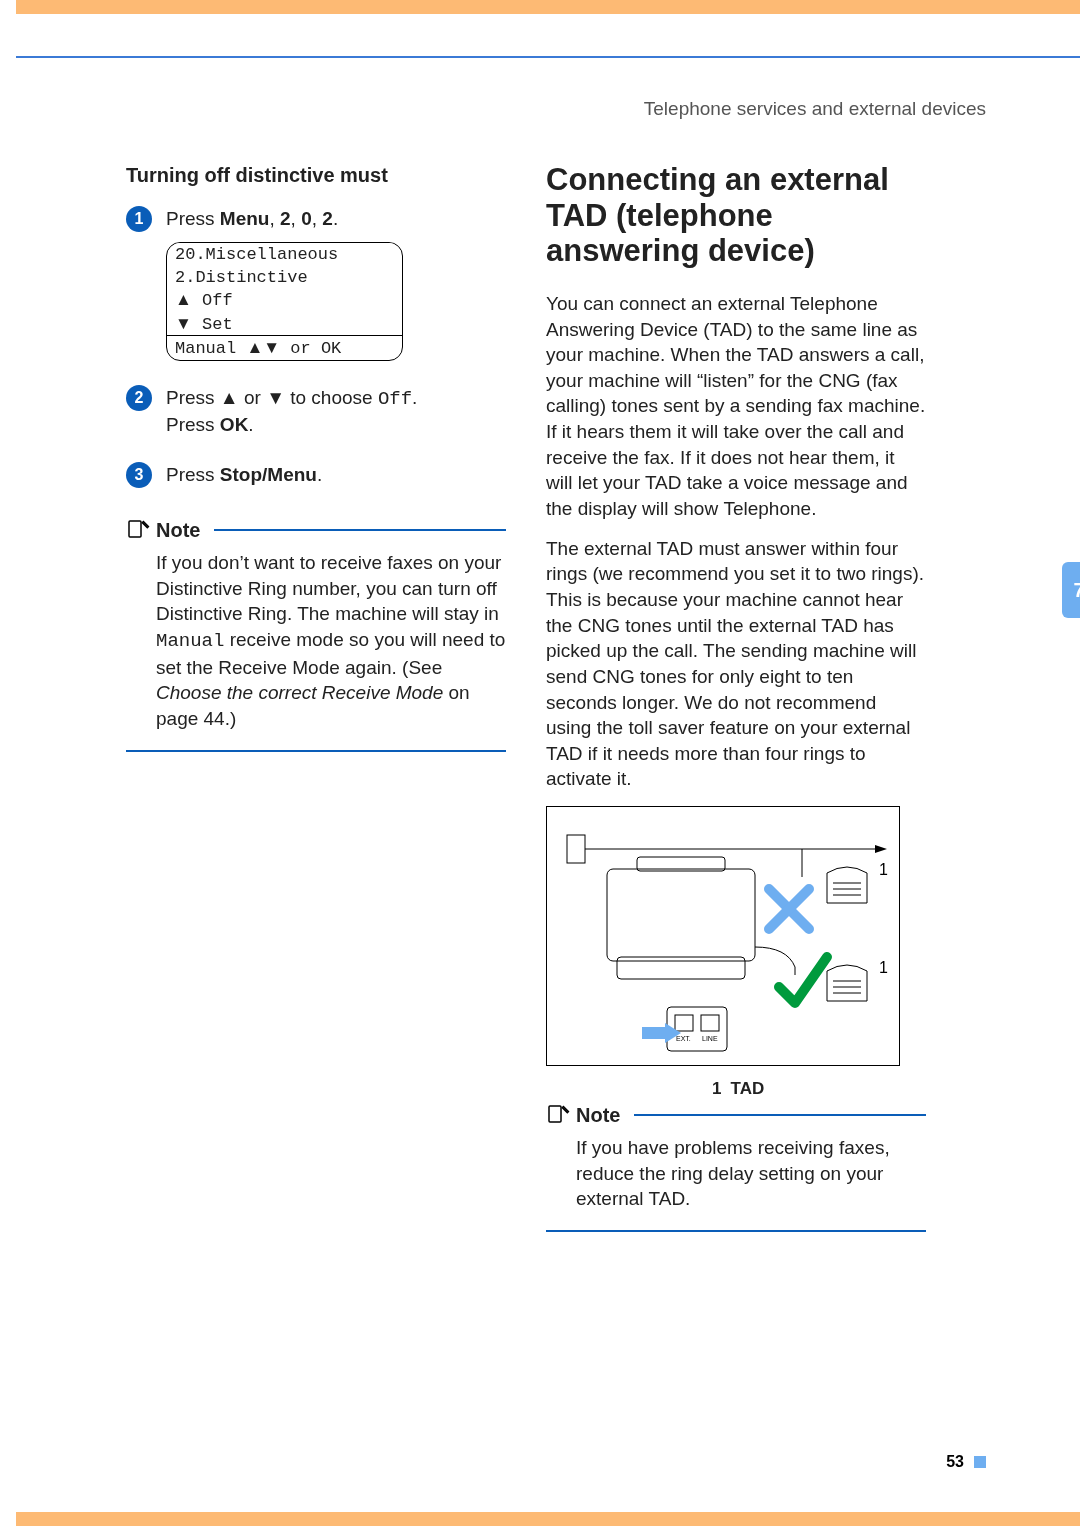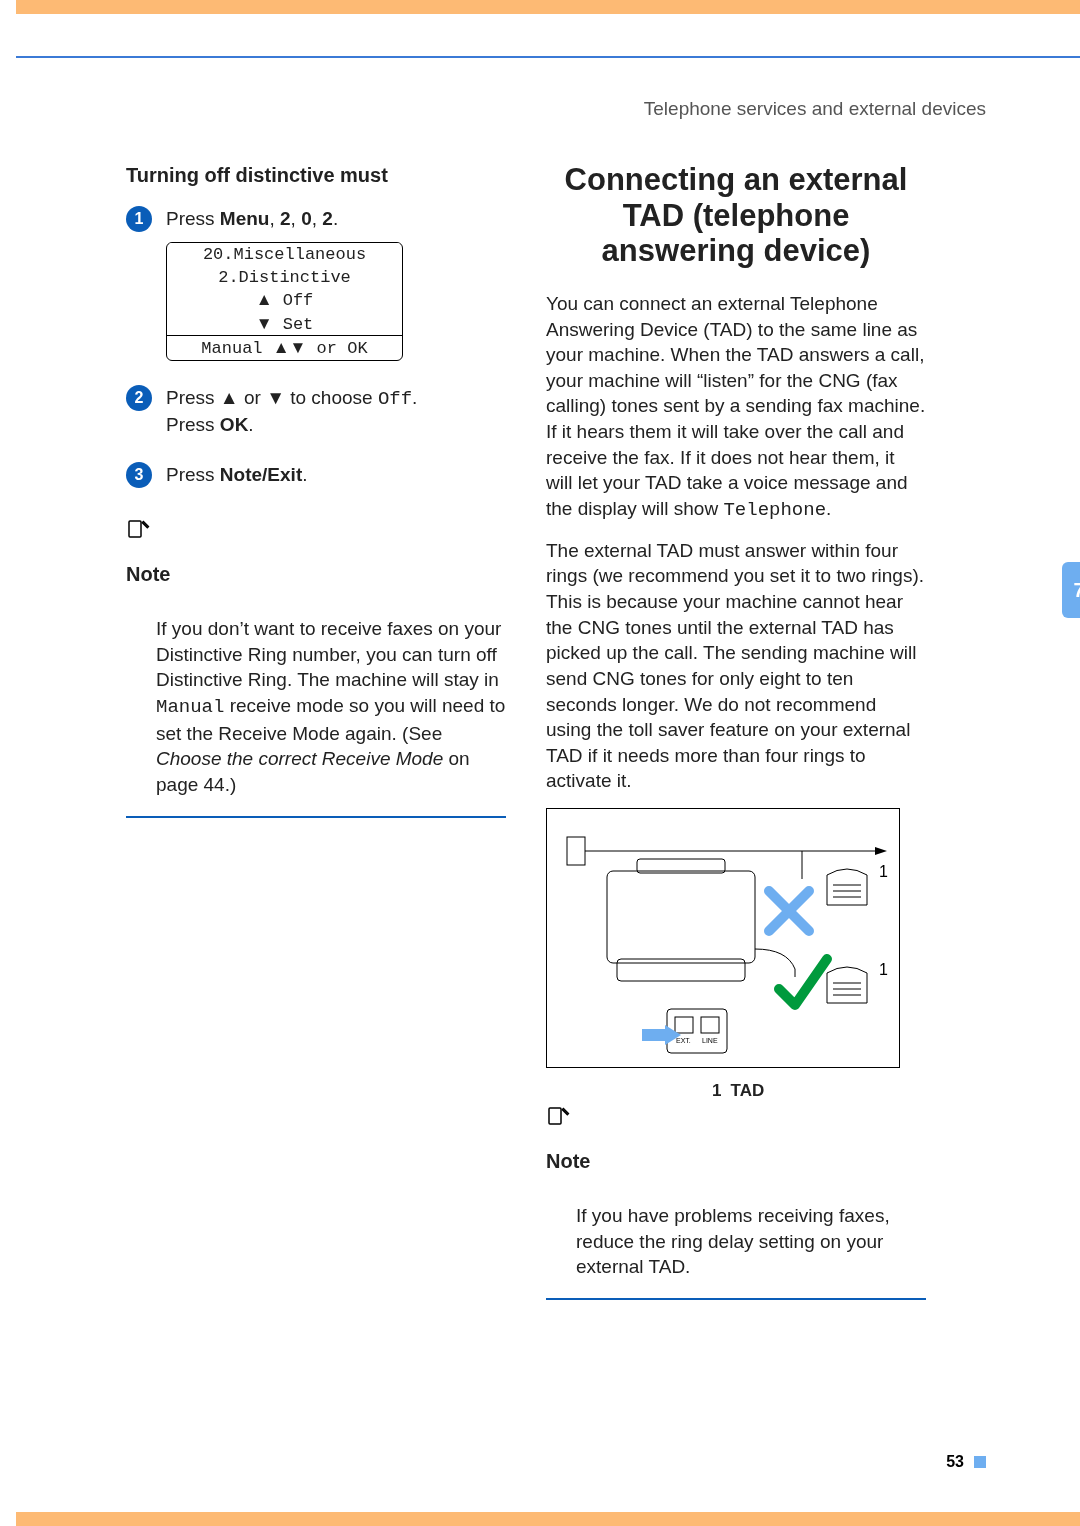--- a/index.html
+++ b/index.html
@@ -70,66 +70,63 @@
     background:var(--blue);color:#fff;
     font:700 16px/26px Arial, Helvetica, sans-serif;
     text-align:center;
     flex:none;
   }
   .step-body{}
   .step-body .mono{font-family:"Courier New",monospace;}
   .lcd{
     margin:10px 0 0 40px;
     border:1.5px solid var(--mono-border);
-    border-radius:6px;
+    border-radius:14px;
     overflow:hidden;
     width:235px;
     font:400 17px/1.15 "Courier New",monospace;
-    text-align:center;
   }
   .lcd-row{
     padding:1px 8px;
     border-top:1px solid #fff;
   }
   .lcd-sep{
     height:0;border-top:1px solid #000;margin:0;
   }
   .arrow{font-family:Arial;}
   .note-block{
     margin-top:30px;
     padding-top:0;
   }
   .note-header{
-    display:flex;align-items:flex-start;gap:22px;
+    display:flex;align-items:center;gap:6px;
     font:700 20px/1 Arial, Helvetica, sans-serif;
-    flex-direction:column;
   }
   .note-header .icon{
     width:24px;height:24px;display:inline-block;
   }
   .note-header .rule-line{
     flex:1;height:0;border-top:2px solid var(--blue);
     margin-left:8px;
   }
   .note-body{
     margin:8px 0 0 30px;
     font:400 19px/1.35 Arial, Helvetica, sans-serif;
   }
   .note-body .mono{font-family:Liberation Mono, monospace;}
   .note-bottom-rule{
     margin:18px 0 0 0;
     height:0;border-top:2px solid var(--blue);
   }
   h1.heading{
     font:700 31px/1.15 Arial, Helvetica, sans-serif;
     margin:0 0 22px 0;
-    text-align:center;
   }
   .para{margin:0 0 14px 0;}
-  .para .mono{font-family:Liberation Mono, monospace;}
+  .para .mono{font-family:Liberation Sans, sans-serif;}
   .diagram-box{
     border:1px solid #000;
     width:352px;height:258px;
     margin-top:10px;
     position:relative;
   }
   .diagram-box svg{width:100%;height:100%;display:block;}
   .legend{
     margin:14px 0 4px 0;
     font:700 17px/1 Arial, Helvetica, sans-serif;
@@ -200,21 +197,21 @@
           </div>
         </div>
 
         <div class="step big-gap">
           <div class="bullet">2</div>
           <div class="step-body">Press <span class="arrow">▲</span> or <span class="arrow">▼</span> to choose <span class="mono">Off</span>.<br>Press <strong>OK</strong>.</div>
         </div>
 
         <div class="step big-gap">
           <div class="bullet">3</div>
-          <div class="step-body">Press <strong>Note/Exit</strong>.</div>
+          <div class="step-body">Press <strong>Stop/Menu</strong>.</div>
         </div>
 
         <div class="note-block">
           <div class="note-header">
             <span class="icon">
               <svg viewBox="0 0 24 24">
                   <rect x="3" y="3" width="12" height="16" rx="1" fill="none" stroke="#000" stroke-width="1.5"></rect>
                   <path d="M16 4 L22 10" stroke="#000" stroke-width="2" fill="none"></path>
                   <path d="M17 3 L23 9" stroke="#000" stroke-width="1.2" fill="none"></path>
                 </svg>

